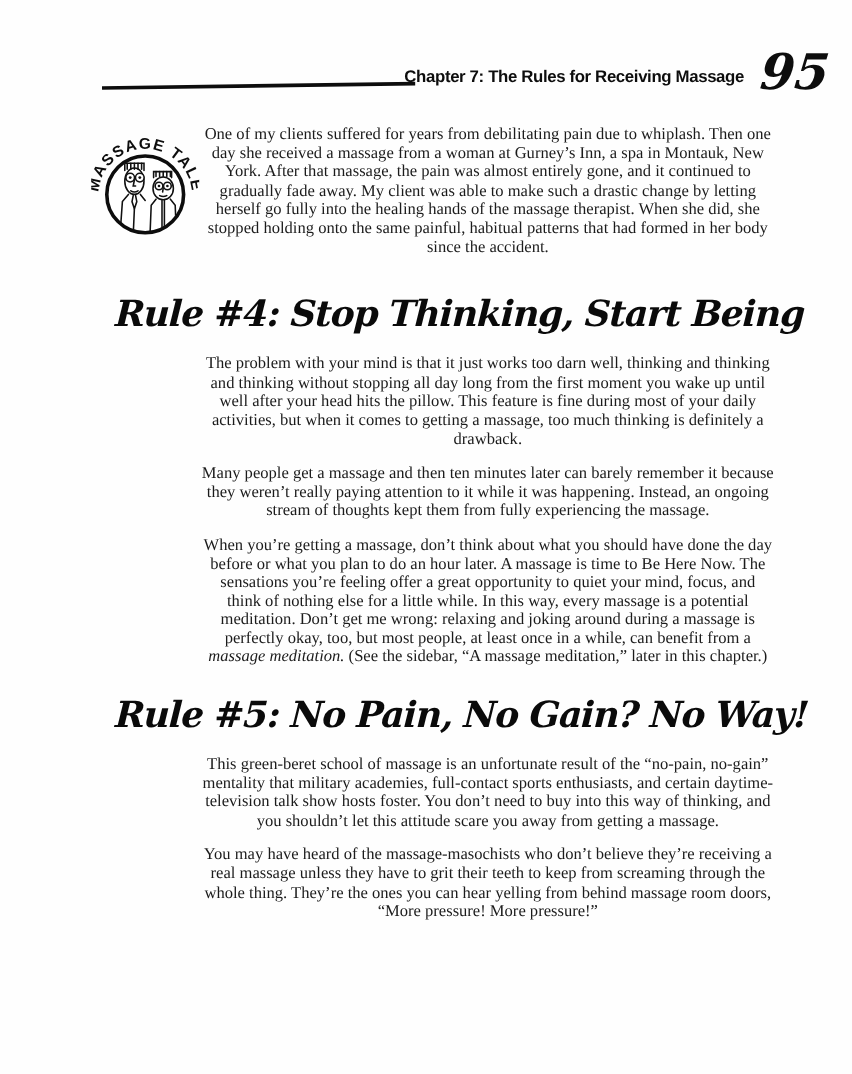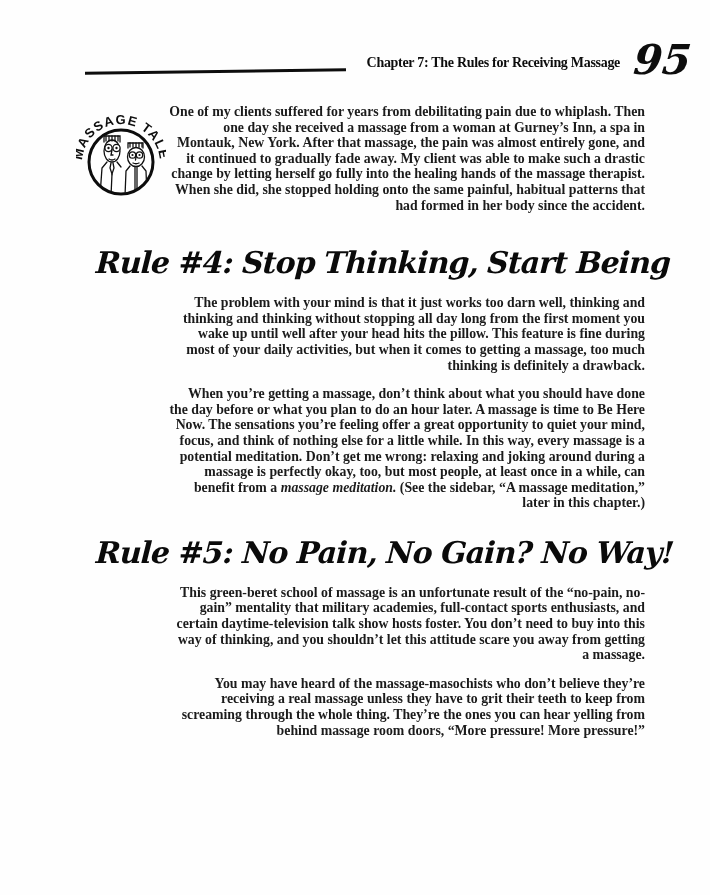--- a/index.html
+++ b/index.html
@@ -14,21 +14,21 @@
     margin:0 auto;
   }
   
   .header-rule {
     position:absolute; left:85px; top:70px;
     width:261px; height:3px; background:#0d0d0d;
     transform:rotate(-0.8deg);
   }
   .chapter-title {
     position:absolute; top:55px; right:90px;
-    font-family:Liberation Serif, serif;
+    font-family:Liberation Sans, sans-serif;
     font-weight:700; font-size:14px; letter-spacing:-0.3px;
     color:#0d0d0d; white-space:nowrap;
   }
   .page-number {
     position:absolute; top:40px; left:634px;
     font-family:"DejaVu Serif", serif;
     font-style:italic; font-weight:700;
     font-size:41px; line-height:1; color:#0d0d0d;
     transform:skewX(-6deg);
   }
@@ -37,22 +37,21 @@
     position:absolute; left:76px; top:106px;
     width:90px; height:92px;
   }
   
   .content {
     position:absolute; left:168px; top:104px; width:477px;
   }
   .content p {
     font-size:13.8px; line-height:15.6px;
     margin:0 0 13px 0;
-    text-align:right;
-    font-weight:bold;
+    text-align:center;
   }
   .content p .ital { font-style:italic; }
   h1.rule-heading {
     font-family:"DejaVu Serif", serif;
     font-style:italic; font-weight:800;
     font-size:30px; line-height:38px;
     letter-spacing:-1px;
     color:#0a0a0a;
     margin:31px 0 13px -73px;
     white-space:nowrap;
@@ -114,20 +113,21 @@
     </svg>
   </div>
 
   <div class="content">
 
     <p>One of my clients suffered for years from debilitating pain due to whiplash. Then one day she received a massage from a woman at Gurney’s Inn, a spa in Montauk, New York. After that massage, the pain was almost entirely gone, and it continued to gradually fade away. My client was able to make such a drastic change by letting herself go fully into the healing hands of the massage therapist. When she did, she stopped holding onto the same painful, habitual patterns that had formed in her body since the accident.</p>
 
     <h1 class="rule-heading">Rule #4: Stop Thinking, Start Being</h1>
 
     <p>The problem with your mind is that it just works too darn well, thinking and thinking and thinking without stopping all day long from the first moment you wake up until well after your head hits the pillow. This feature is fine during most of your daily activities, but when it comes to getting a massage, too much thinking is definitely a drawback.</p>
+    <p>Many people get a massage and then ten minutes later can barely remember it because they weren’t really paying attention to it while it was happening. Instead, an ongoing stream of thoughts kept them from fully experiencing the massage.</p>
     <p><span>When you’re getting a massage, don’t think about what you should have done the day before or what you plan to do an hour later. A massage is time to Be Here Now. The sensations you’re feeling offer a great opportunity to quiet your mind, focus, and think of nothing else for a little while. In this way, every massage is a potential meditation. Don’t get me wrong: relaxing and joking around during a massage is perfectly okay, too, but most people, at least once in a while, can benefit from a </span><span class="ital">massage meditation.</span><span> (See the sidebar, “A massage meditation,” later in this chapter.)</span></p>
 
     <h1 class="rule-heading second">Rule #5: No Pain, No Gain? No Way!</h1>
 
     <p>This green-beret school of massage is an unfortunate result of the “no-pain, no-gain” mentality that military academies, full-contact sports enthusiasts, and certain daytime-television talk show hosts foster. You don’t need to buy into this way of thinking, and you shouldn’t let this attitude scare you away from getting a massage.</p>
     <p>You may have heard of the massage-masochists who don’t believe they’re receiving a real massage unless they have to grit their teeth to keep from screaming through the whole thing. They’re the ones you can hear yelling from behind massage room doors, “More pressure! More pressure!”</p>
 
   </div>
 </div>
 

